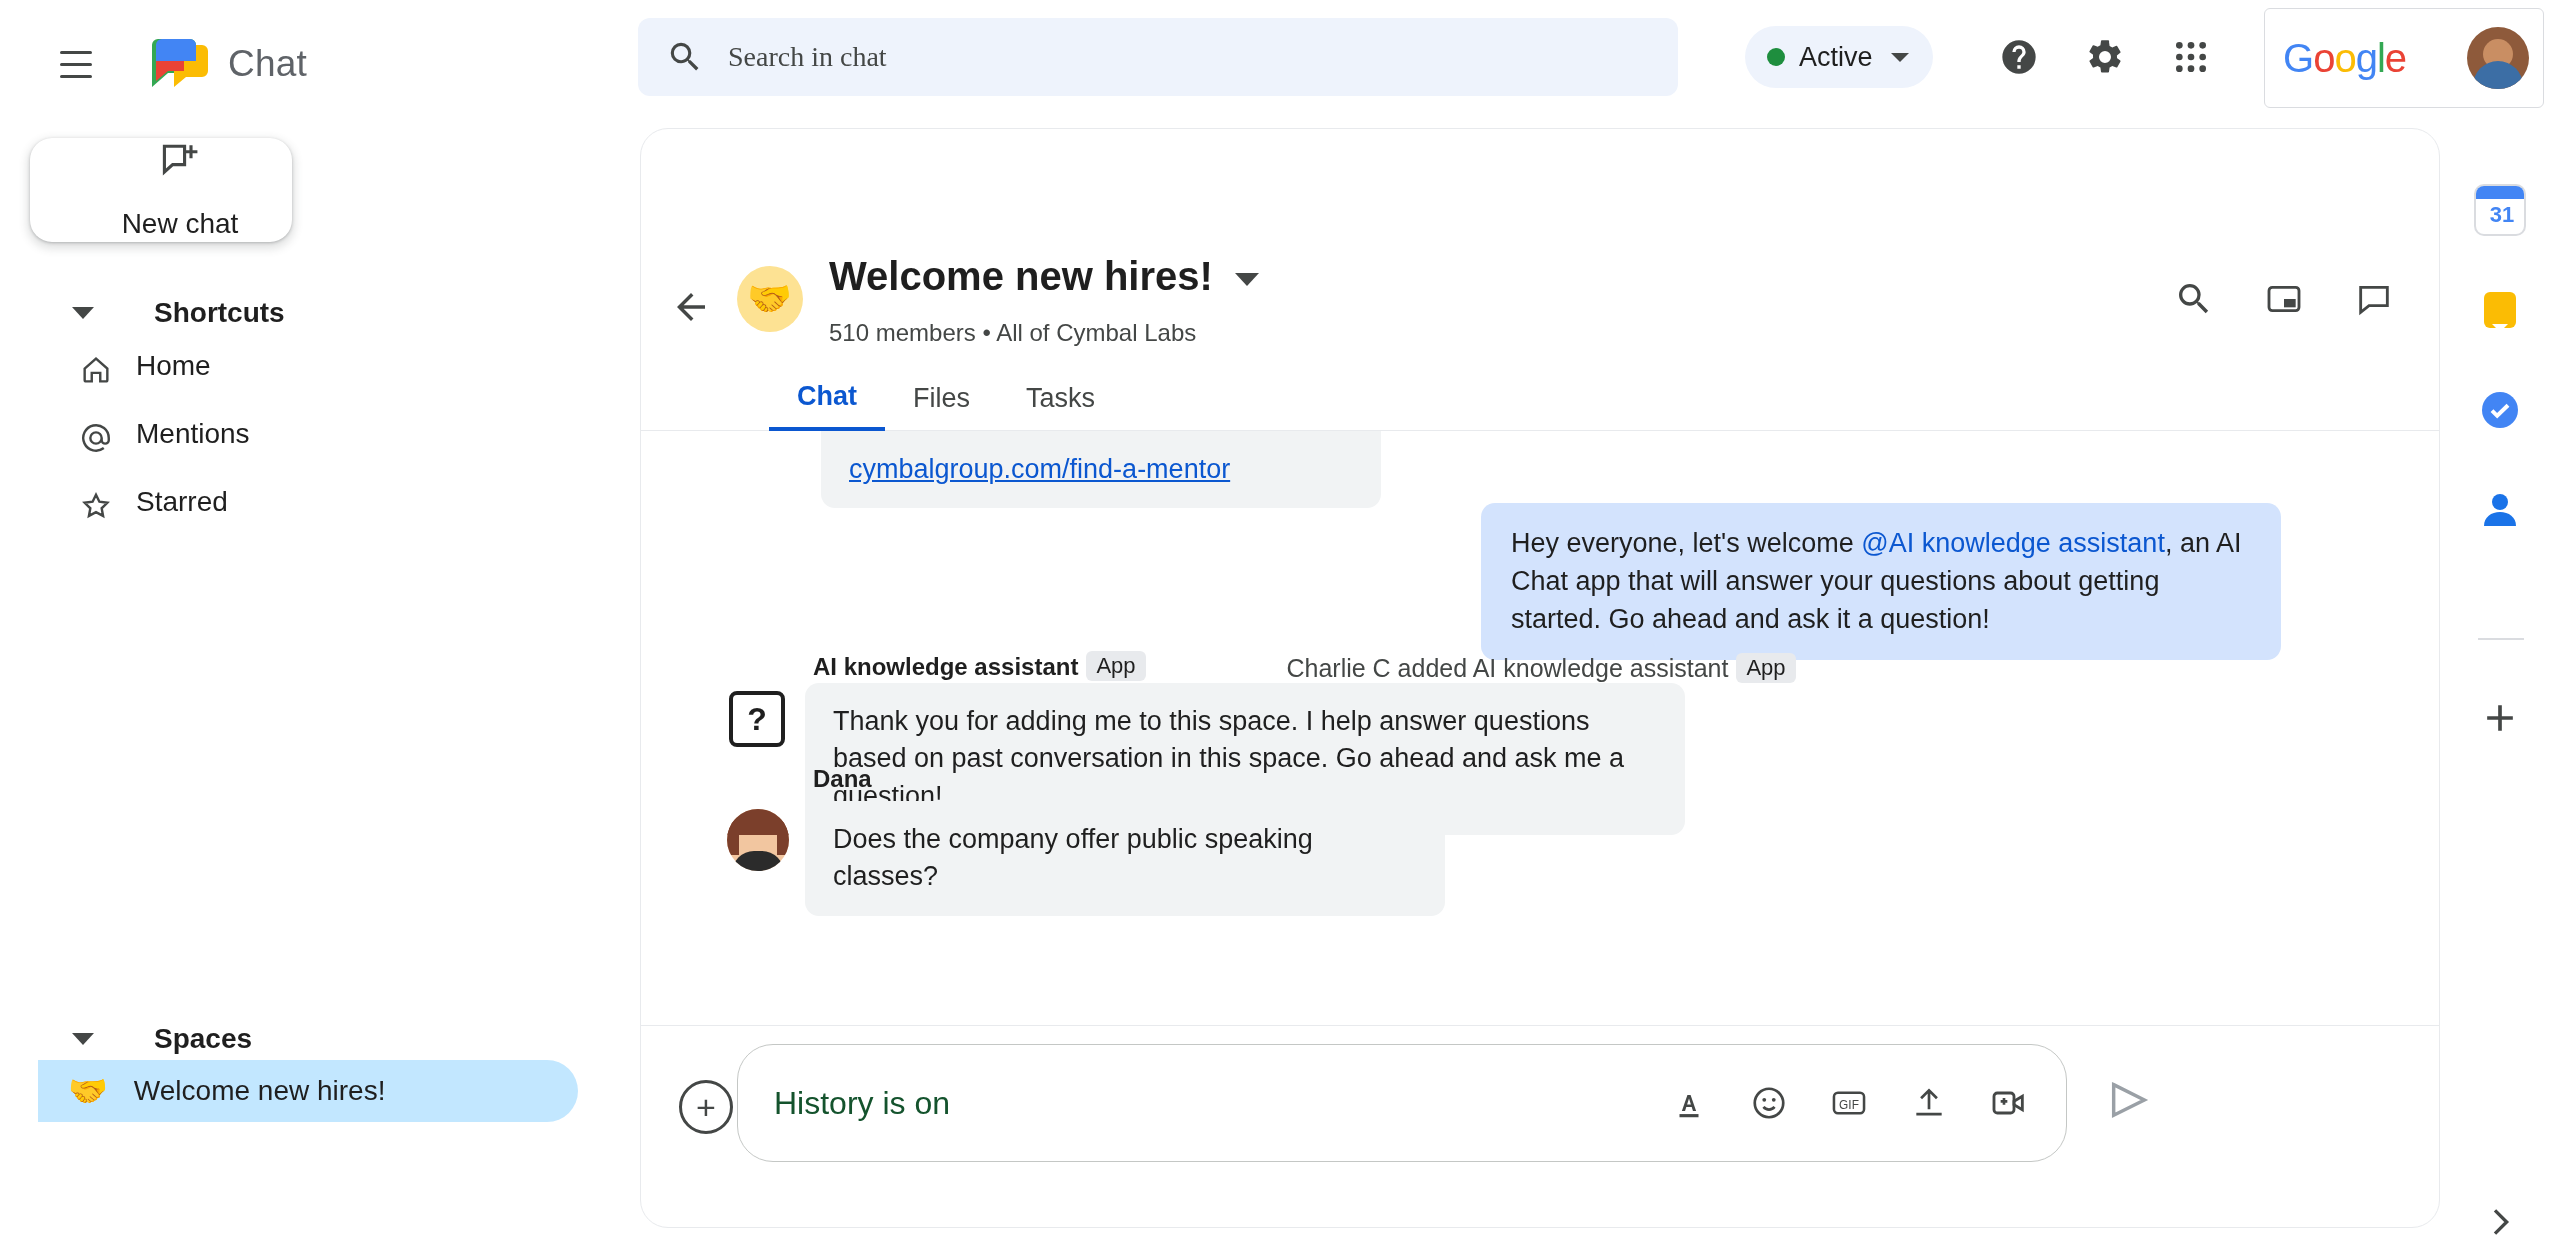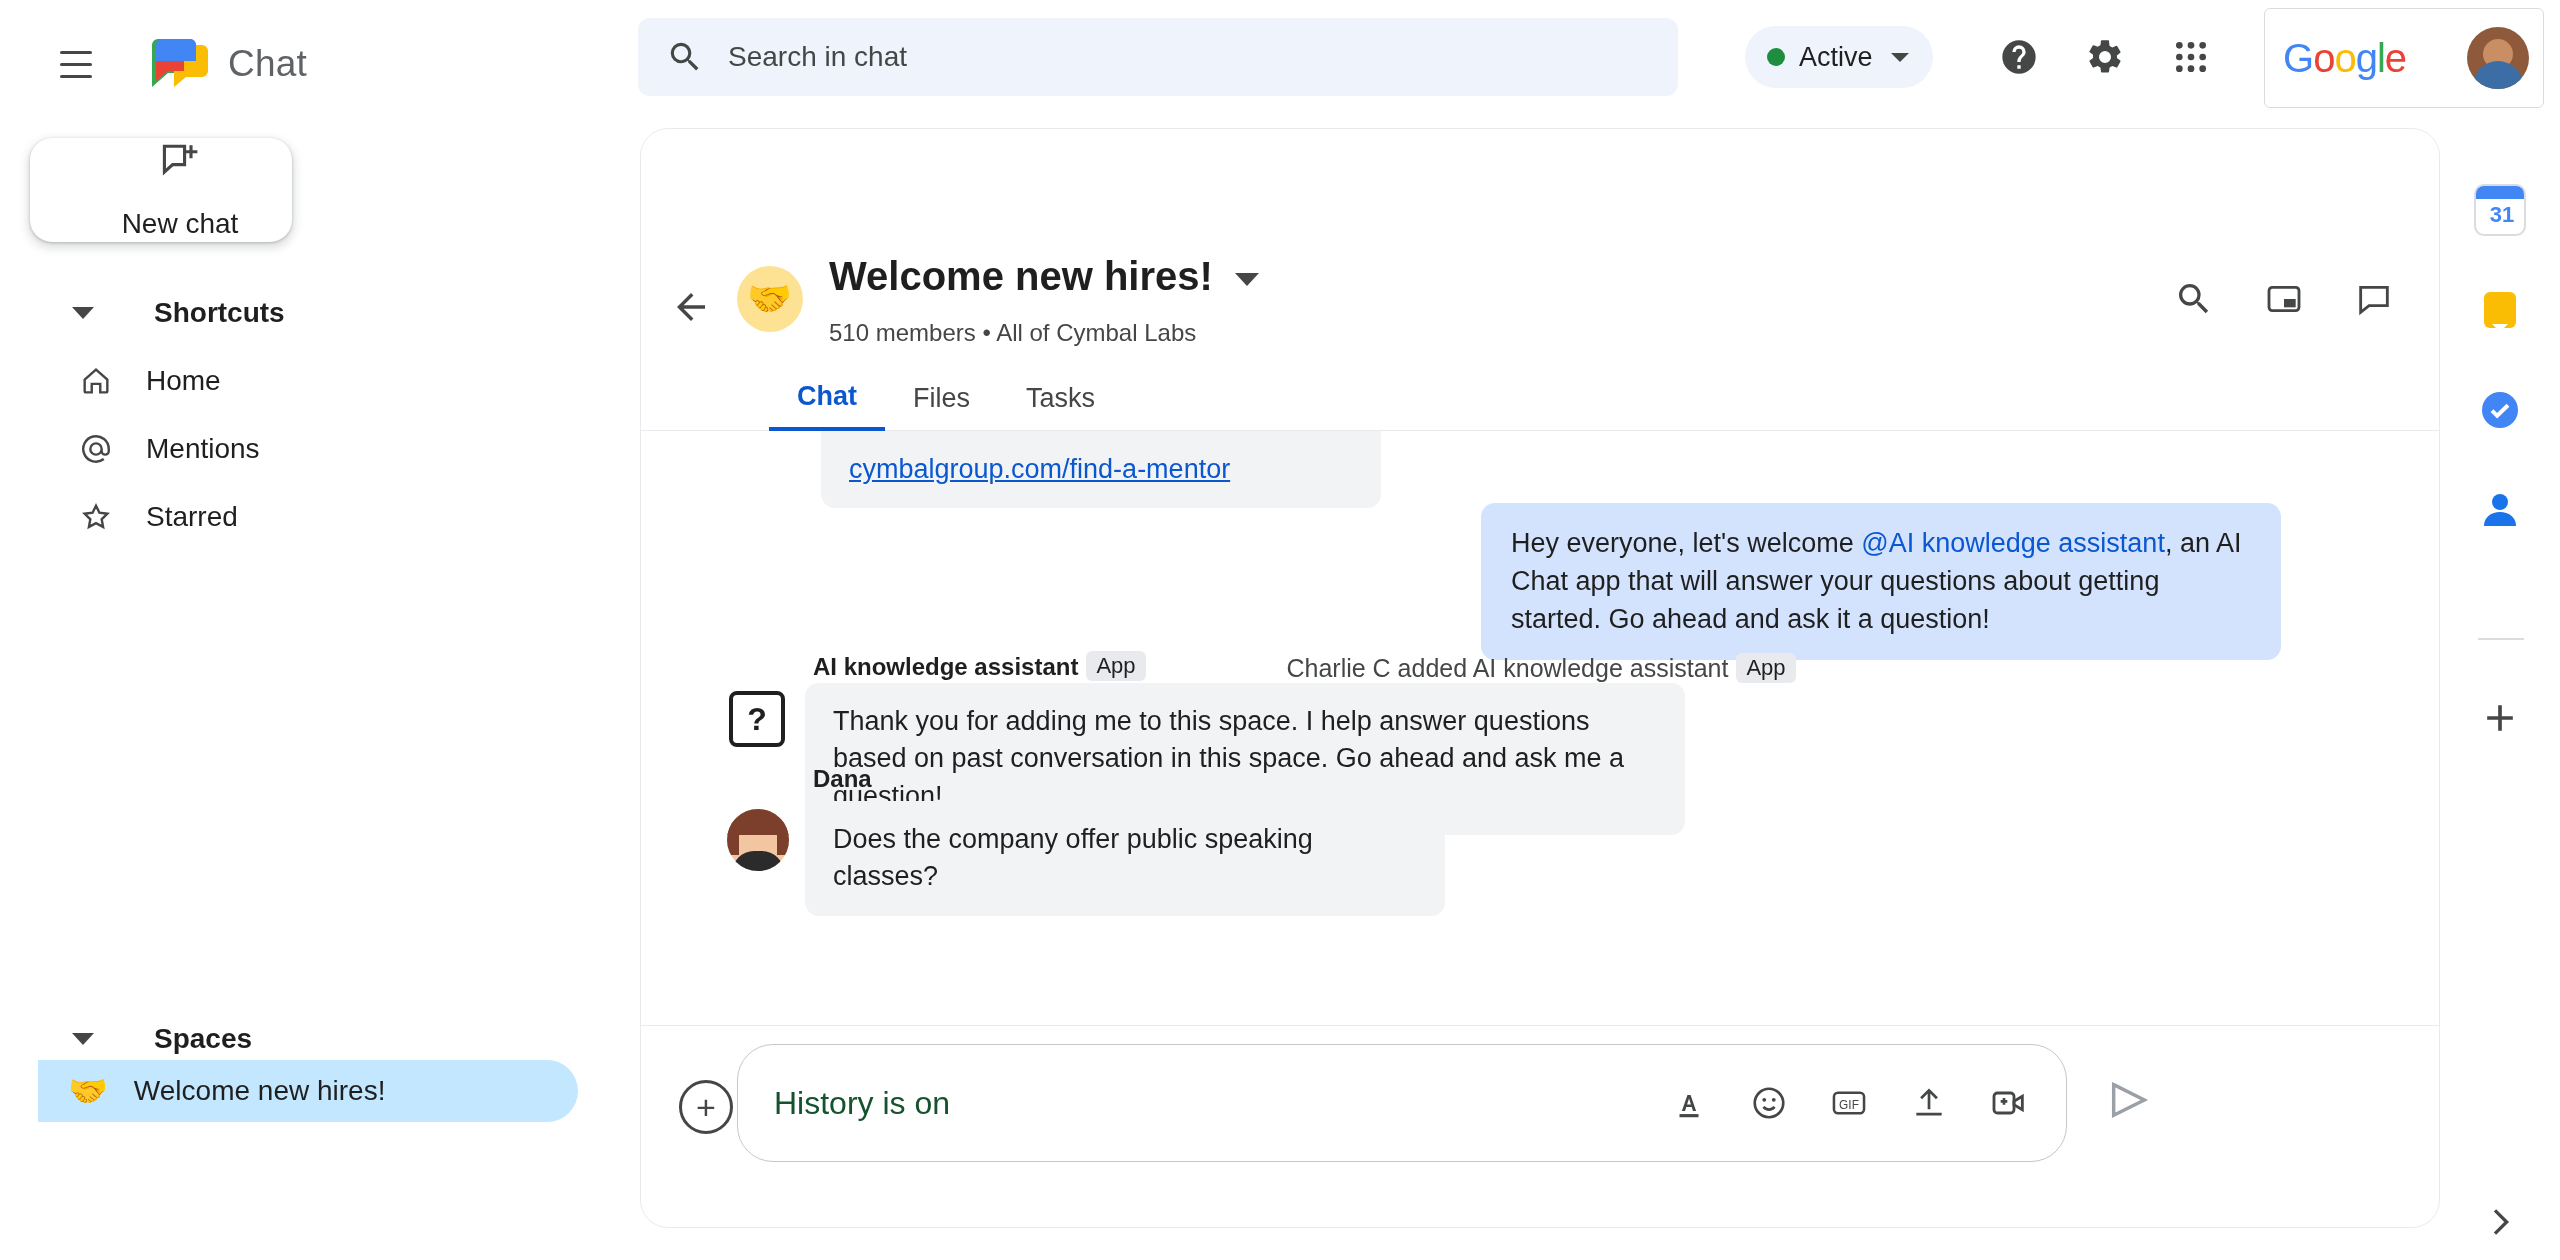--- a/index.html
+++ b/index.html
@@ -46,21 +46,21 @@
   .searchbar {
     position: absolute; left: 638px; top: 18px;
     width: 1040px; height: 78px;
     background: #eef3fc;
     border-radius: 12px;
     display: flex; align-items: center;
     padding: 0 28px;
     cursor: text;
   }
   .searchbar .s-icon { width: 38px; height: 38px; margin-right: 24px; flex: 0 0 auto; }
-  .search-placeholder { font-size: 28px; color: #444746; }
+  .search-placeholder { font-size: 28px; color: #444746; font-family: Liberation Serif, serif; }
 
   .active-chip {
     position: absolute; left: 1745px; top: 26px;
     height: 62px; padding: 0 24px 0 22px;
     background: #eef3fc; border-radius: 32px;
     display: flex; align-items: center; gap: 14px;
     cursor: pointer;
   }
   .active-dot { width: 18px; height: 18px; border-radius: 50%; background: #1e8e3e; }
   .active-label { font-size: 27px; color: #1f1f1f; }
@@ -121,21 +121,21 @@
 
   .nav-section-head {
     position: absolute; left: 0; width: 600px; height: 54px;
     display: flex; align-items: center; gap: 28px; padding-left: 72px; cursor: pointer;
   }
   .caret { width:0; height:0; border-left:11px solid transparent; border-right:11px solid transparent; border-top:12px solid #444746; }
   .nav-section-title { font-size: 28px; font-weight: bold; color: #1f1f1f; margin-left: 32px; }
 
   .nav-item {
     position: absolute; left: 38px; width: 540px; height: 62px;
-    display: flex; align-items: center; gap: 30px; padding-left: 38px;
+    display: flex; align-items: flex-start; gap: 20px; padding-left: 38px;
     border-radius: 0 34px 34px 0; cursor: pointer;
   }
   .nav-item .ni-icon { width: 40px; height: 40px; display:flex; align-items:center; justify-content:center; }
   .nav-item .ni-label { font-size: 28px; color:#1f1f1f; }
 
   .space-item {
     position: absolute; left: 38px; top: 932px;
     width: 540px; height: 62px;
     display: flex; align-items: center; gap: 26px; padding-left: 30px;
     background: #c2e7ff; border-radius: 0 34px 34px 0; cursor: pointer;

